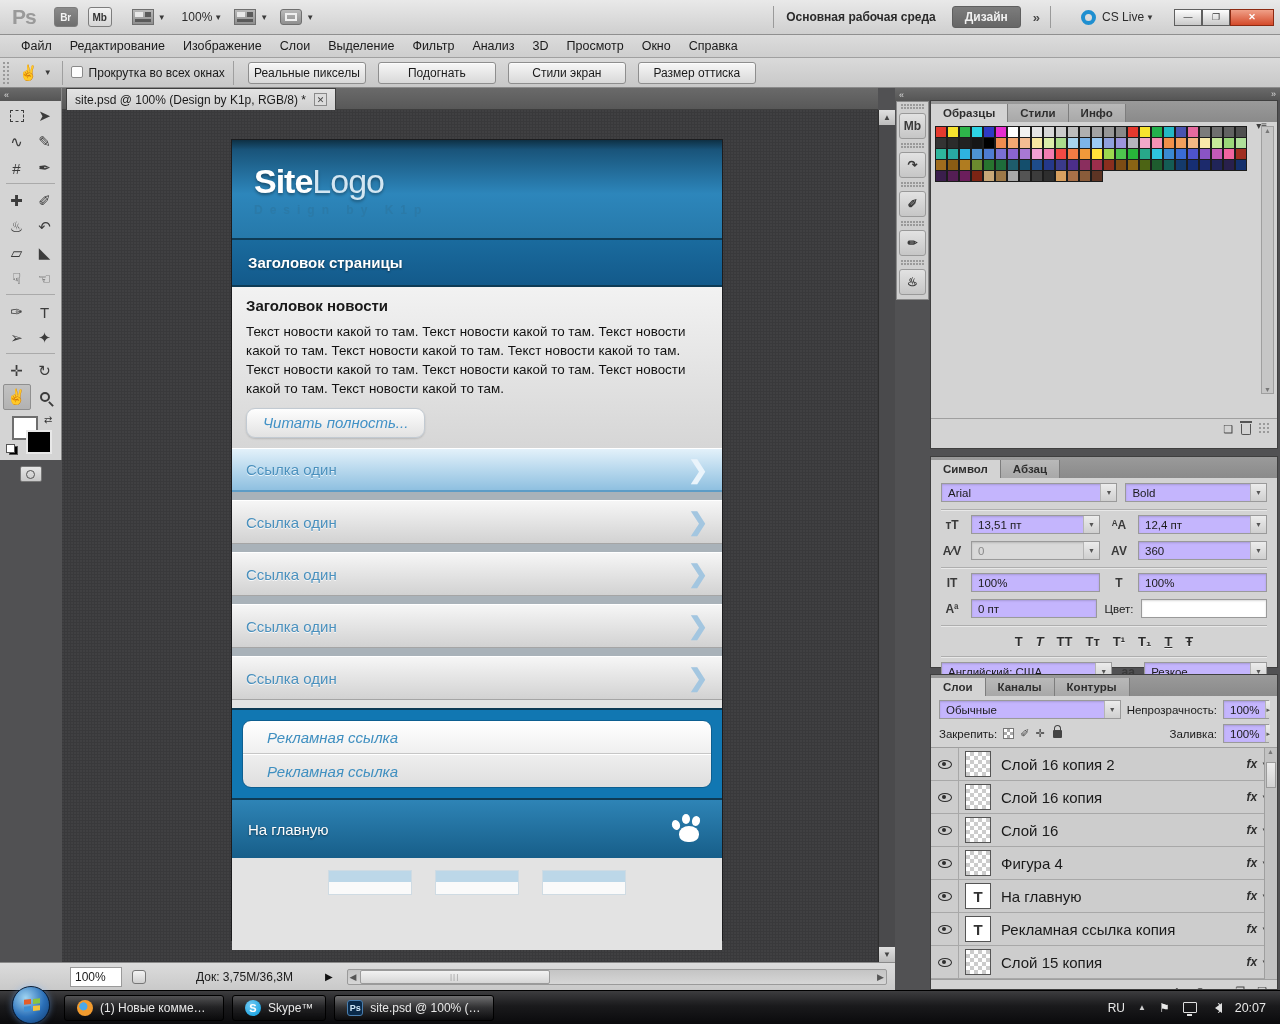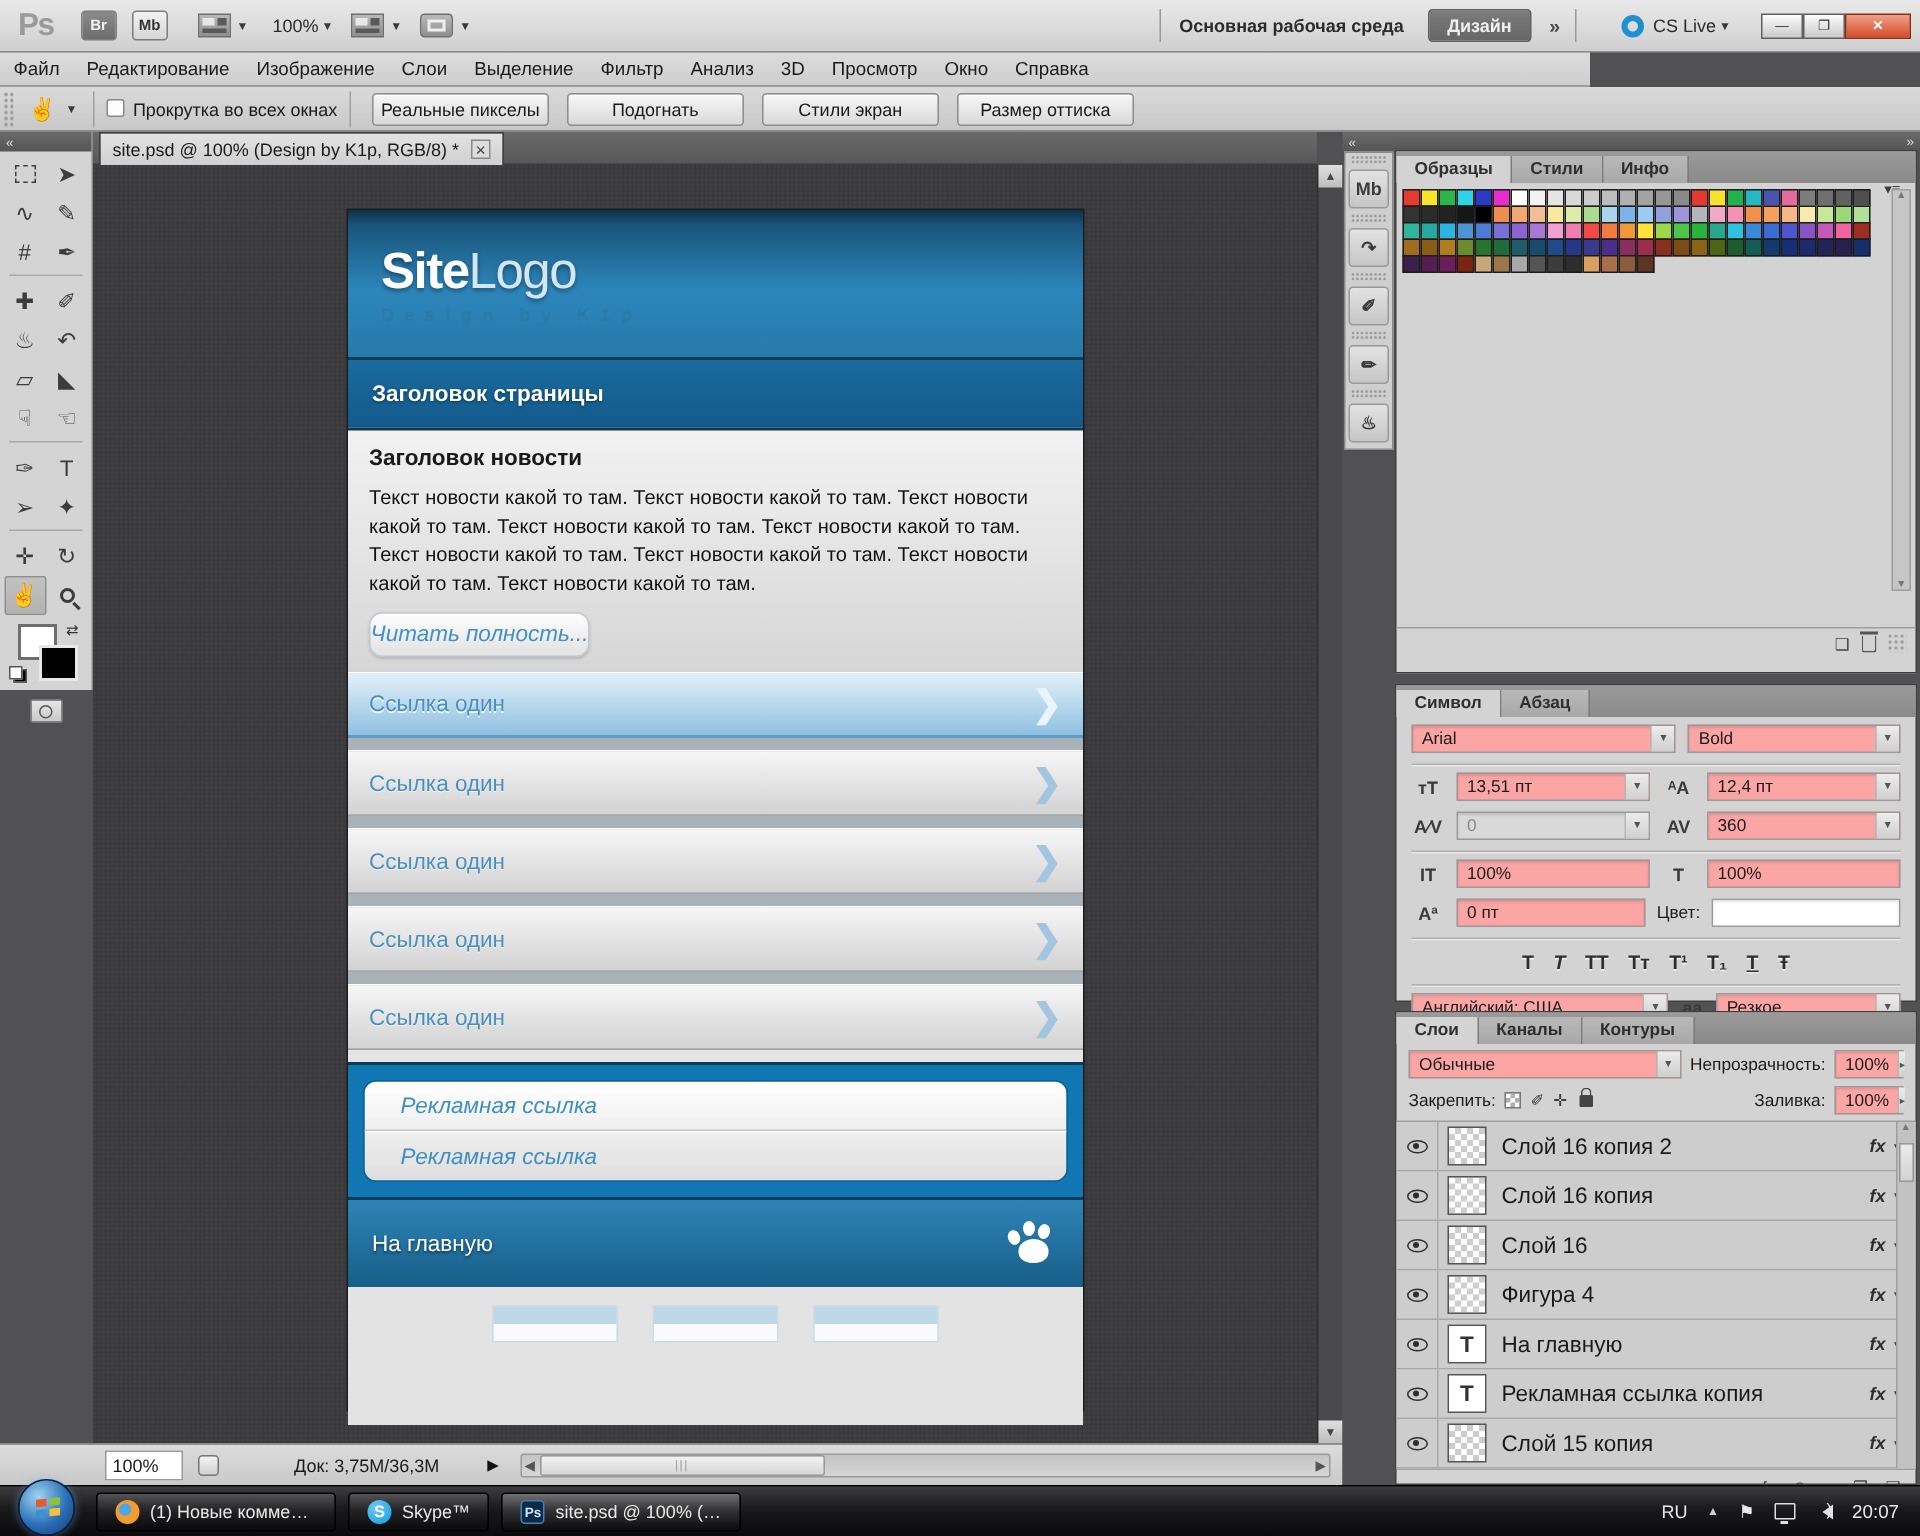--- a/index.html
+++ b/index.html
@@ -34,22 +34,22 @@
   .cslive { display:flex; align-items:center; margin-left:18px; }
   .cs-ring { width:15px; height:15px; border:4px solid #1f8fd0; border-radius:50%; margin-right:6px; }
   .cslive-label { font-size:12px; color:#2b2b2b; }
   .winbtns { display:flex; margin-left:18px; margin-right:6px; }
   .winbtn { width:28px; height:17px; border:1px solid #5f5f5f; background:linear-gradient(#fdfdfd,#c9c9c9);
     display:flex; align-items:center; justify-content:center; font-size:9px; color:#333; }
   .winbtn.close { width:44px; background:linear-gradient(#f0a088,#d44a2a); color:#fff; font-weight:bold; border-color:#8d2a12; }
   .spacer { flex:1; }
 
   
-  .menubar { left:0; top:35px; width:1060px; height:23px; background:linear-gradient(#dcdcdc,#cecece);
-    border-bottom:1px solid #a0a0a0; display:flex; align-items:center; }
+  .menubar { left:0; top:35px; width:1280px; height:23px; background:linear-gradient(#dcdcdc,#cecece);
+    border-bottom:1px solid #a0a0a0; display:flex; align-items:center; padding-left:12px; }
   .menu-item { padding:0 9px; font-size:12.5px; color:#1a1a1a; line-height:22px; }
 
   
   .optionsbar { left:0; top:58px; width:1280px; height:30px; background:linear-gradient(#dadada,#c8c8c8);
     border-bottom:1px solid #8a8a8a; display:flex; align-items:center; }
   .grip { width:7px; height:24px; margin-left:2px;
     background:radial-gradient(circle at 2px 2px,#9a9a9a 1px,transparent 1.2px) 0 0/4px 4px; }
   .opt-hand { font-size:15px; margin:0 4px 0 10px; color:#333; }
   .opt-sep { width:1px; height:24px; background:#9f9f9f; margin:0 8px; }
   .chk { width:12px; height:12px; border:1px solid #8a8a8a; background:#fdfdfd; margin-right:6px; border-radius:2px; }
@@ -96,21 +96,21 @@
   .site-header { height:98px; background:linear-gradient(#0e3044 0%,#19547a 10%,#2d86bb 55%,#2679aa 100%); padding-top:22px; padding-left:22px; }
   .site-logo { font-size:34px; font-weight:bold; color:#fff; letter-spacing:-1px; text-shadow:0 2px 3px rgba(0,0,0,.35); }
   .site-logo .lt { color:#d3e6f2; font-weight:normal; }
   .site-sub { font-size:12px; font-weight:bold; color:#2b7aa8; letter-spacing:7px; margin-top:2px; }
   .site-pagehdr { height:47px; border-top:2px solid #0e3b55; background:linear-gradient(#1a6b9e,#135a8b);
     display:flex; align-items:center; padding-left:16px; }
   .site-pagehdr span { color:#fff; font-weight:bold; font-size:15px; text-shadow:0 1px 2px rgba(0,0,0,.5); }
   .site-news { height:163px; border-top:2px solid #0e3b55; background:linear-gradient(#f2f2f2,#d6d6d6); padding:10px 14px 0; }
   .news-title { font-weight:bold; font-size:15px; margin-bottom:8px; }
   .news-text { font-size:13.4px; line-height:19px; color:#111; }
-  .readmore { display:inline-block; margin:10px 0 0 0; padding:5px 0 6px;
+  .readmore { display:inline-block; margin:10px 0 0 0; padding:5px 16px 6px;
     border:1px solid #c2cad2; border-radius:9px; background:linear-gradient(#fefefe,#e2e2e2);
     color:#4191c6; font-style:italic; font-size:15px; box-shadow:0 1px 2px rgba(0,0,0,.15); }
   .links-zone { background:#a9b2b9; }
   .link-row { height:44px; margin-bottom:8px; background:linear-gradient(#f6f6f6,#d2d2d2);
     border-top:1px solid #fff; border-bottom:1px solid #a5a5a5;
     display:flex; align-items:center; justify-content:space-between; padding:0 14px; }
   .link-row.hl { background:linear-gradient(#e3f1fa 0%,#b4d6ec 55%,#8fc0e0 100%); border-bottom:2px solid #5d9cc6; }
   .link-label { color:#4a90bd; font-size:15px; text-shadow:0 1px 0 rgba(255,255,255,.8); }
   .link-chevron { color:#a3c6e0; font-size:24px; font-weight:bold; }
   .hl .link-chevron { color:#eaf4fb; }
@@ -170,21 +170,21 @@
   .sw-scroll .dn { position:absolute; bottom:0; left:0; right:0; text-align:center; font-size:7px; color:#777; }
   .pgroup-foot { height:21px; border-top:1px solid #9f9f9f; display:flex; align-items:center; justify-content:flex-end; gap:8px; padding-right:6px; }
   .foot-ic { font-size:11px; color:#444; }
   .trash-ic { width:10px; height:11px; border:1px solid #555; border-top:none; border-radius:0 0 2px 2px; position:relative; }
   .trash-ic::before { content:""; position:absolute; left:-2px; top:-3px; width:12px; height:2px; background:#555; }
   .gripper { width:12px; height:12px; background:radial-gradient(circle at 1px 1px,#9a9a9a .9px,transparent 1.1px) 0 0/4px 4px; }
 
   
   .char-row { display:flex; align-items:center; padding:5px 10px 2px; gap:8px; }
   .char-icon { width:22px; font-size:12px; font-weight:bold; color:#3a3a3a; text-align:center; }
-  .field { display:flex; align-items:center; background:#fca5a5; border:1px solid #9a9a9a; height:19px;
+  .field { display:flex; align-items:center; background:#c4b5fd; border:1px solid #9a9a9a; height:19px;
     box-shadow:inset 0 1px 2px rgba(0,0,0,.15); font-size:11.5px; }
   .field .val { padding:0 6px; flex:1; }
   .field .dd { width:16px; height:100%; border-left:1px solid #b5b5b5; background:linear-gradient(#ececec,#cfcfcf);
     display:flex; align-items:center; justify-content:center; font-size:7px; color:#555; }
   .field.disabled { background:#d9d9d9; color:#8a8a8a; }
   .char-sep { height:1px; background:#aeaeae; margin:5px 10px 0; box-shadow:0 1px 0 #e8e8e8; }
   .style-row { display:flex; justify-content:center; gap:13px; padding:8px 0 2px; }
   .tbtn { font-size:13px; color:#2e2e2e; font-weight:bold; text-shadow:0 1px 0 #eee; }
   .tbtn.i { font-style:italic; font-weight:bold; }
   .tbtn.u { text-decoration:underline; }

